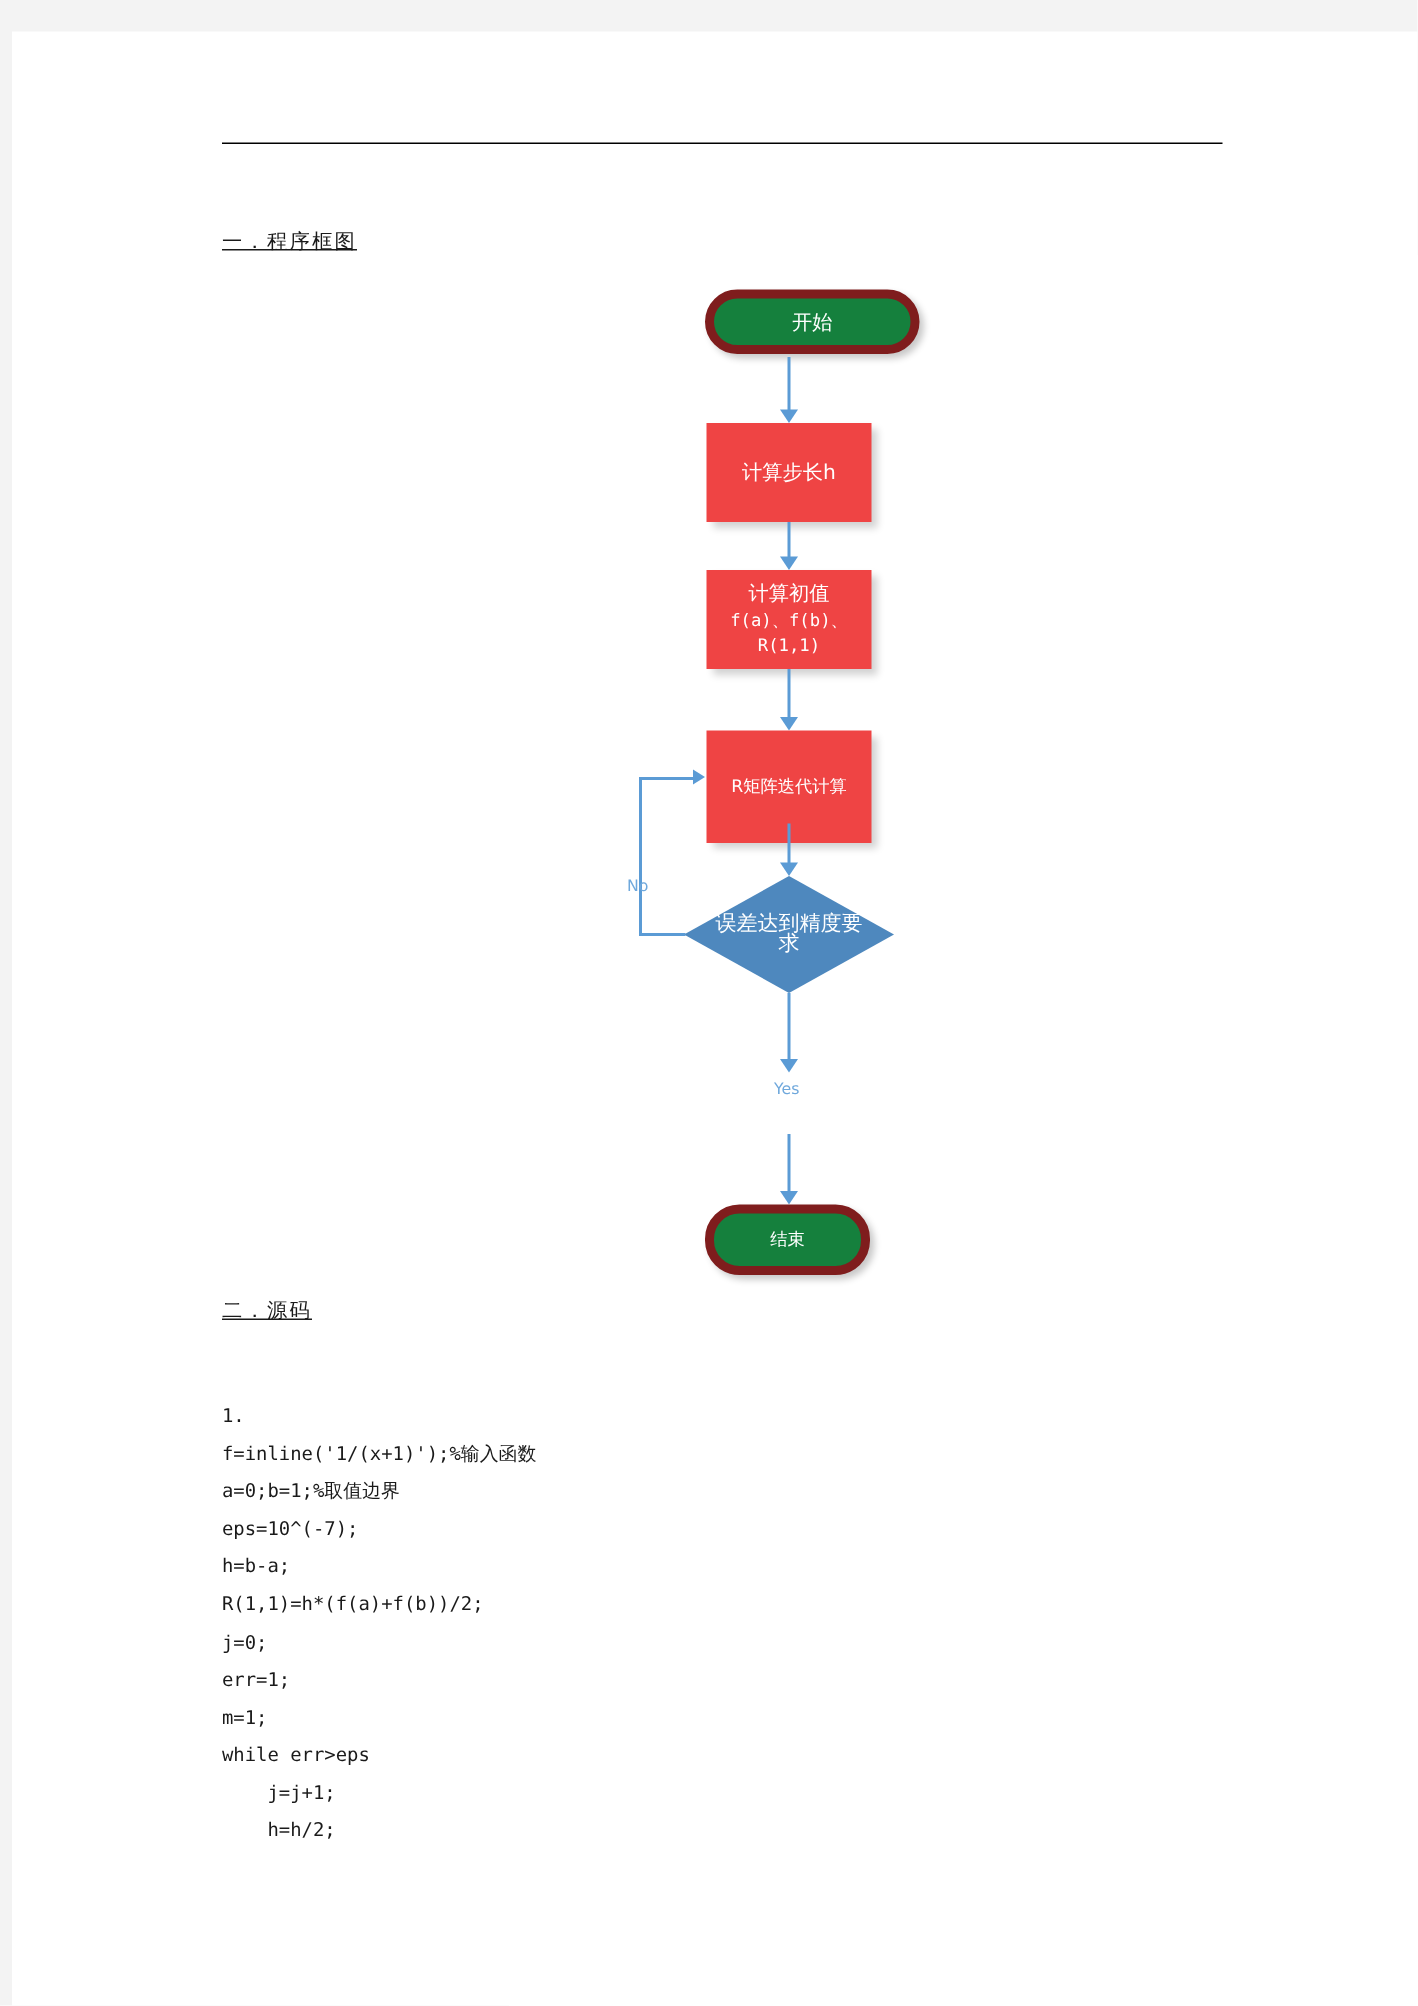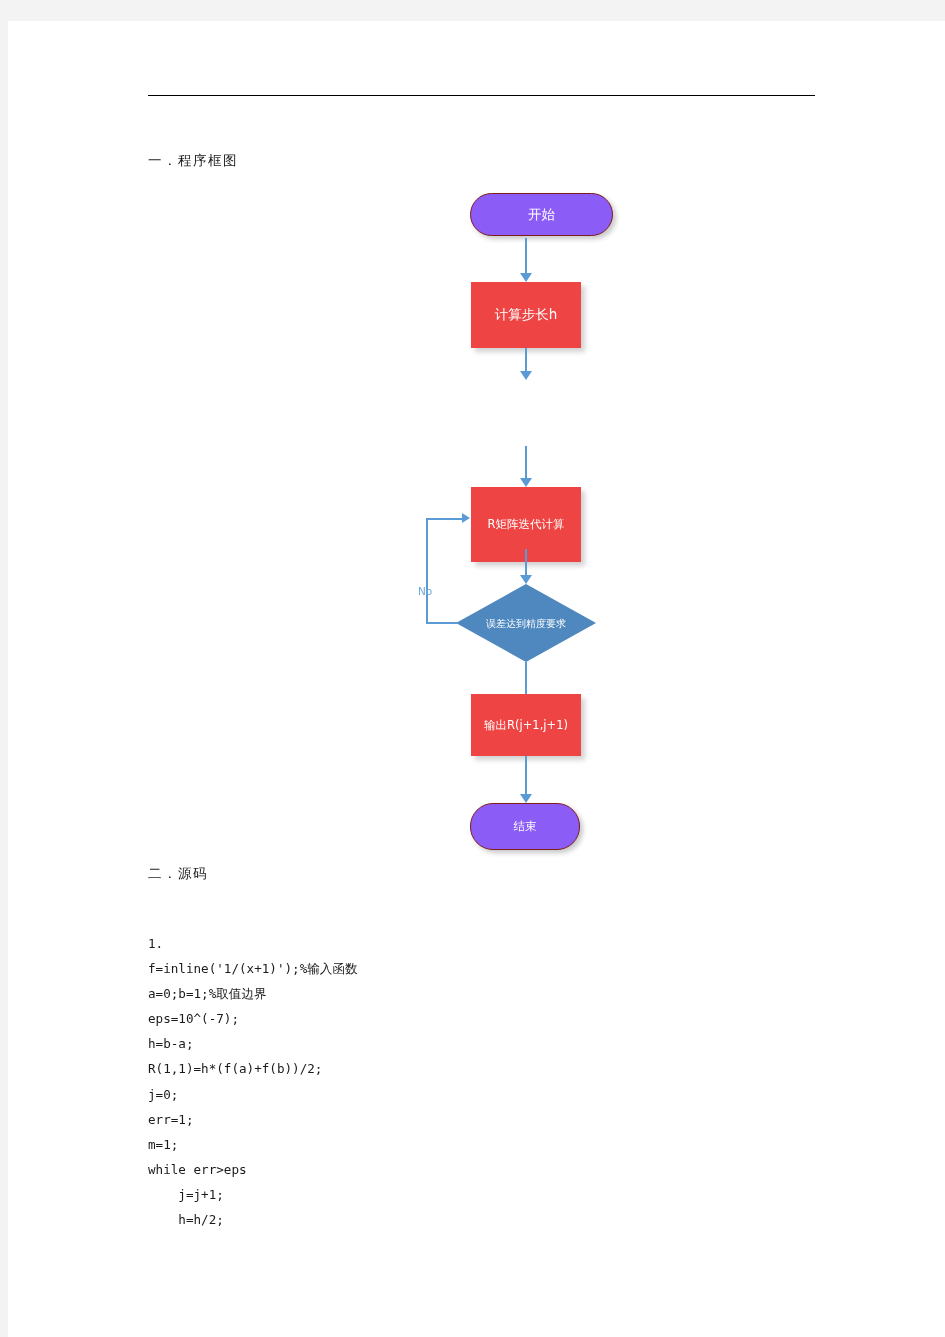--- a/index.html
+++ b/index.html
@@ -35,20 +35,21 @@
   }
 
   
   .section-heading {
     position: absolute;
     font-family: "DejaVu Serif", "Liberation Serif", serif;
     font-size: 13.5px;
     color: #1a1a1a;
     letter-spacing: 1.5px;
     white-space: nowrap;
+    text-decoration: underline;
   }
   #heading-flowchart { left: 140px; top: 131px; }
   #heading-source    { left: 140px; top: 844px; }
 
   
   #code-block {
     position: absolute;
     left: 140px;
     top: 910px;
     width: 640px;
@@ -77,22 +78,22 @@
     box-sizing: border-box;
     display: flex;
     align-items: center;
     justify-content: center;
     text-align: center;
     color: #ffffff;
   }
 
   
   .node-terminator {
-    background: #8b5cf6;
-    border: 1px solid #7f1d1d;
+    background: #15803d;
+    border: 6px solid #7f1d1d;
     border-radius: 26px;
     box-shadow: 3px 3px 5px rgba(0,0,0,0.22);
     font-family: "DejaVu Sans", "Liberation Sans", sans-serif;
     font-size: 13.5px;
   }
 
   
   .node-process {
     background: #ef4444;
     box-shadow: 4px 4px 5px rgba(0,0,0,0.18);
@@ -120,21 +121,21 @@
   }
   .node-decision .diamond-label {
     position: absolute;
     inset: 0;
     display: flex;
     align-items: center;
     justify-content: center;
     text-align: center;
     color: #ffffff;
     font-family: "DejaVu Sans", "Liberation Sans", sans-serif;
-    font-size: 10px;
+    font-size: 14px;
     line-height: 13px;
     padding: 0 16px;
     box-sizing: border-box;
   }
 
   
   .conn-line {
     position: absolute;
     background: #5B9BD5;
   }
@@ -183,20 +184,25 @@
     <div class="conn-line conn-v" style="left:137px; top:57px; height:37px;"></div>
     <div class="arrow-down" style="left:132px; top:92px;"></div>
 
     <div class="node node-process" style="left:83px; top:101px; width:110px; height:66px; font-size:13.5px;">
       <span>计算步长h</span>
     </div>
 
     <div class="conn-line conn-v" style="left:137px; top:167px; height:25px;"></div>
     <div class="arrow-down" style="left:132px; top:190px;"></div>
 
+    <div class="node node-process" style="left:83px; top:199px; width:110px; height:66px; flex-direction:column; line-height:17px;">
+      <span class="line-cn" style="font-size:13.5px;">计算初值</span>
+      <span class="line-mono" style="font-size:11.5px;">f(a)、f(b)、</span>
+      <span class="line-mono" style="font-size:11.5px;">R(1,1)</span>
+    </div>
 
     <div class="conn-line conn-v" style="left:137px; top:265px; height:34px;"></div>
     <div class="arrow-down" style="left:132px; top:297px;"></div>
 
     <div class="node node-process" style="left:83px; top:306px; width:110px; height:75px; font-size:11.5px;">
       <span>R矩阵迭代计算</span>
     </div>
 
     <div class="conn-line conn-v" style="left:137px; top:368px; height:28px;"></div>
     <div class="arrow-down" style="left:132px; top:394px;"></div>
@@ -209,23 +215,20 @@
     <div class="conn-line conn-h" style="left:38px; top:441px; width:31px;"></div>
     <div class="conn-line conn-v" style="left:38px; top:337px; height:105px;"></div>
     <div class="conn-line conn-h" style="left:38px; top:337px; width:38px;"></div>
     <div class="arrow-right" style="left:74px; top:332px;"></div>
     <div class="edge-label" style="left:30px; top:371px;">No</div>
 
     <div class="conn-line conn-v" style="left:137px; top:481px; height:48px;"></div>
     <div class="arrow-down" style="left:132px; top:525px;"></div>
     <div class="edge-label" style="left:128px; top:506px;">Yes</div>
 
-    <div class="node node-process" style="left:83px; top:513px; width:110px; height:62px; font-size:11.5px;">
-      <span>输出R(j+1,j+1)</span>
-    </div>
 
     <div class="conn-line conn-v" style="left:137px; top:575px; height:42px;"></div>
     <div class="arrow-down" style="left:132px; top:613px;"></div>
 
     <div class="node node-terminator" style="left:82px; top:622px; width:110px; height:47px; font-size:11.5px; border-radius:23px;">
       <span>结束</span>
     </div>
 
   </div>
 

